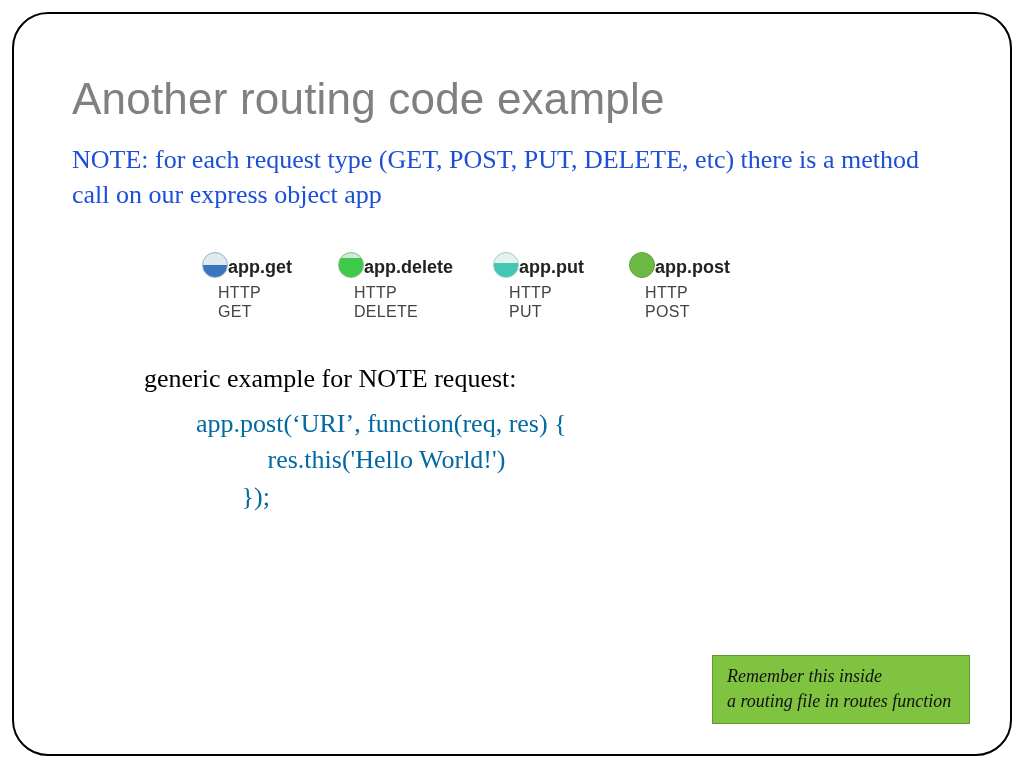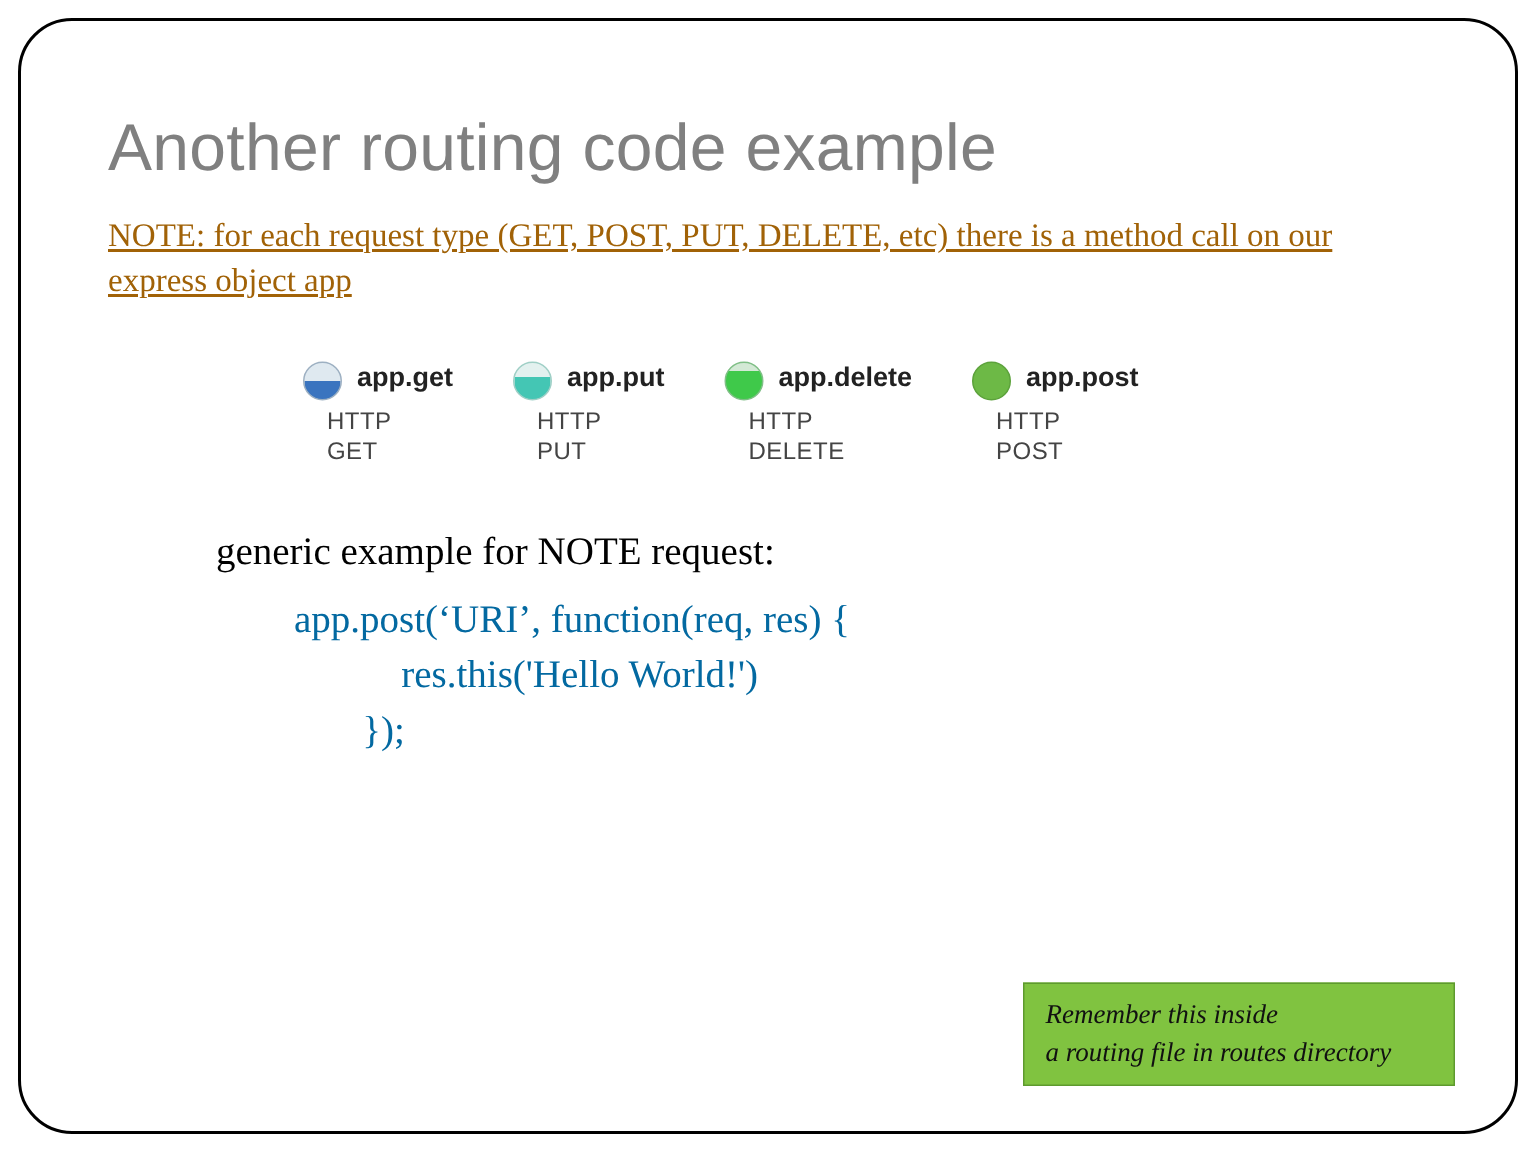--- a/index.html
+++ b/index.html
@@ -24,41 +24,39 @@
   }
   .title {
     font-family: "Segoe UI", Arial, Helvetica, sans-serif;
     font-size: 44px;
     color: #808080;
     font-weight: 400;
     margin: 12px 0 18px 0;
     letter-spacing: 0.2px;
   }
   .note {
-    font-size: 22px;
-    color: #a16207;
+    font-size: 26px;
+    color: #1d4ed8;
     line-height: 1.35;
     margin-bottom: 40px;
-    text-decoration: underline;
   }
   .methods-row {
     display: flex;
     gap: 40px;
     margin-left: 130px;
     margin-bottom: 42px;
     font-family: "Segoe UI", Arial, Helvetica, sans-serif;
   }
   .method {
     display: flex;
     flex-direction: column;
   }
   .method-top {
     display: flex;
-    align-items: flex-start;
-    gap: 10px;
+    align-items: flex-end;
   }
   .circle {
     width: 26px;
     height: 26px;
     border-radius: 50%;
     flex: 0 0 auto;
     box-sizing: border-box;
   }
   .c-get {
     background: linear-gradient(to bottom, #dfe9f0 0%, #dfe9f0 50%, #3a74bf 50%, #3a74bf 100%);
@@ -106,21 +104,21 @@
     margin-left: 52px;
     white-space: pre;
   }
   .callout {
     position: absolute;
     right: 40px;
     bottom: 30px;
     background: #80c340;
     border: 1px solid #5e9a2e;
     padding: 8px 14px 10px 14px;
-    width: 288px;
+    width: 258px;
     box-sizing: border-box;
     font-style: italic;
     font-size: 18px;
     color: #111;
     line-height: 1.35;
   }
 </style>
 </head>
 <body>
 
@@ -133,46 +131,46 @@
   <div class="methods-row">
     <div class="method">
       <div class="method-top">
         <span class="circle c-get"></span>
         <span class="method-name">app.get</span>
       </div>
       <div class="method-http">HTTP GET</div>
     </div>
     <div class="method">
       <div class="method-top">
+        <span class="circle c-delete"></span>
+        <span class="method-name">app.delete</span>
+      </div>
+      <div class="method-http">HTTP DELETE</div>
+    </div>
+    <div class="method">
+      <div class="method-top">
         <span class="circle c-put"></span>
         <span class="method-name">app.put</span>
       </div>
       <div class="method-http">HTTP PUT</div>
-    </div>
-    <div class="method">
-      <div class="method-top">
-        <span class="circle c-delete"></span>
-        <span class="method-name">app.delete</span>
-      </div>
-      <div class="method-http">HTTP DELETE</div>
     </div>
     <div class="method">
       <div class="method-top">
         <span class="circle c-post"></span>
         <span class="method-name">app.post</span>
       </div>
       <div class="method-http">HTTP POST</div>
     </div>
   </div>
 
   <div class="example-block">
     <div class="example-intro">generic example for NOTE request:</div>
     <div class="code">app.post(‘URI’, function(req, res) {</div>
     <div class="code">           res.this('Hello World!')</div>
     <div class="code">       });</div>
   </div>
 
   <div class="callout">
     <div>Remember this inside</div>
-    <div>a routing file in routes directory</div>
+    <div>a routing file in routes function</div>
   </div>
 
 </div>
 
 </body></html>

